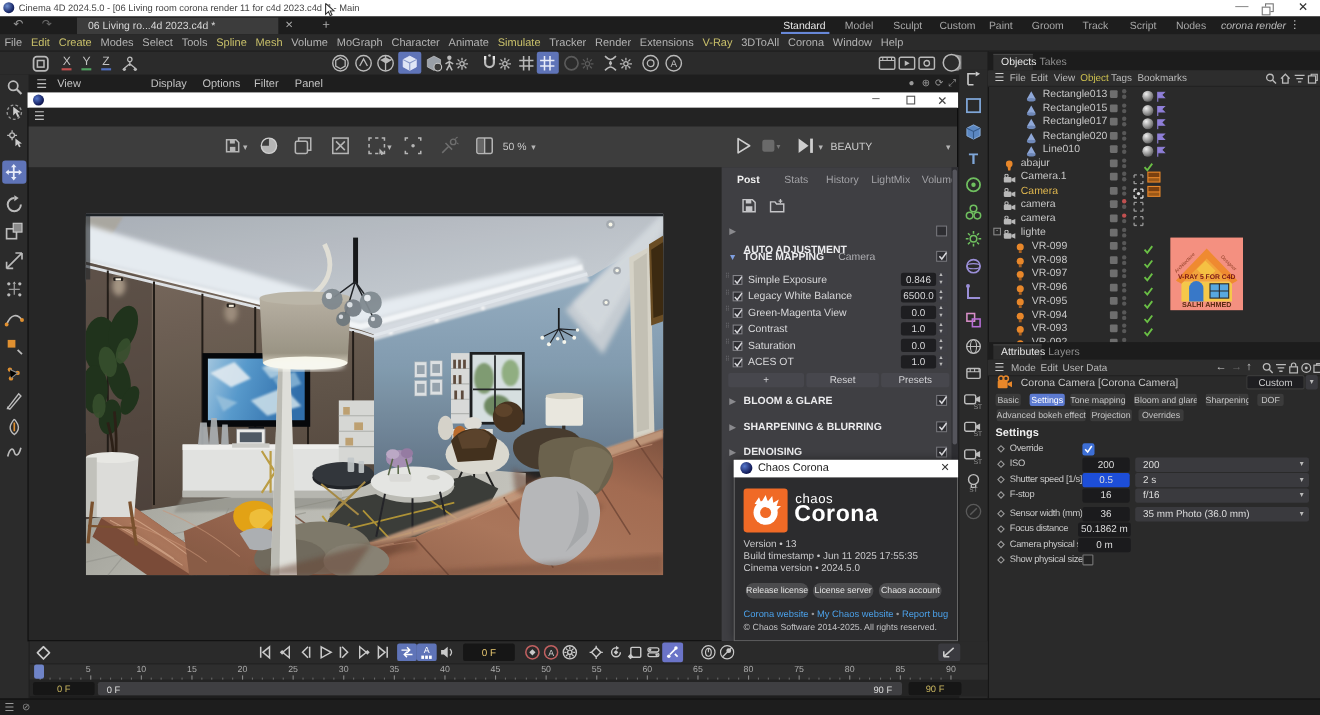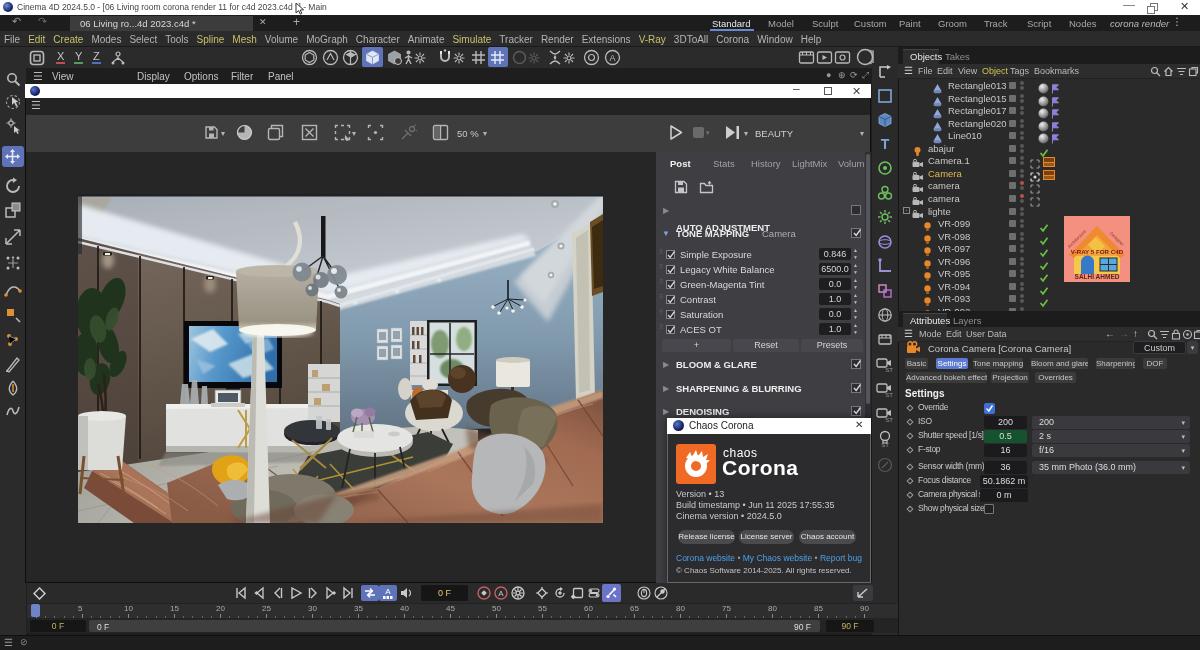--- a/index.html
+++ b/index.html
@@ -715,21 +715,21 @@
       </svg>
       <div class="abs tx" style="left:680px;top:264px;font-size:9.5px;color:#d8d8da;">Legacy White Balance</div>
       <div class="abs" style="left:819px;top:263px;width:32px;height:12px;background:#1e1e21;border-radius:2px;font-size:9px;color:#d8d8da;text-align:center;line-height:12px;">6500.0</div>
       <div class="abs" style="left:852px;top:263px;width:9px;height:12px;background:#3f3f45;border-radius:1px;"></div>
       <div class="abs" style="left:853px;top:262px;font-size:5px;color:#bbb;line-height:7px;">▲<br>▼</div>
       <div class="abs" style="left:659px;top:281px;width:3px;height:9px;color:#6a6a6f;font-size:6px;line-height:3px;">⠿</div>
       <div class="abs" style="left:666px;top:280px;width:9px;height:9px;border:1px solid #85858a;background:#2e2e32;"></div>
       <svg class="abs" style="left:666px;top:280px;" width="10" height="10" viewBox="0 0 10 10">
         <path d="M2 5 L4.2 7.5 L8.5 1.5" fill="none" stroke="#d8d8dc" stroke-width="1.3"></path>
       </svg>
-      <div class="abs tx" style="left:680px;top:279px;font-size:9.5px;color:#d8d8da;">Green-Magenta Tint</div>
+      <div class="abs tx" style="left:680px;top:279px;font-size:9.5px;color:#d8d8da;">Green-Magenta View</div>
       <div class="abs" style="left:819px;top:278px;width:32px;height:12px;background:#1e1e21;border-radius:2px;font-size:9px;color:#d8d8da;text-align:center;line-height:12px;">0.0</div>
       <div class="abs" style="left:852px;top:278px;width:9px;height:12px;background:#3f3f45;border-radius:1px;"></div>
       <div class="abs" style="left:853px;top:277px;font-size:5px;color:#bbb;line-height:7px;">▲<br>▼</div>
       <div class="abs" style="left:659px;top:296px;width:3px;height:9px;color:#6a6a6f;font-size:6px;line-height:3px;">⠿</div>
       <div class="abs" style="left:666px;top:295px;width:9px;height:9px;border:1px solid #85858a;background:#2e2e32;"></div>
       <svg class="abs" style="left:666px;top:295px;" width="10" height="10" viewBox="0 0 10 10">
         <path d="M2 5 L4.2 7.5 L8.5 1.5" fill="none" stroke="#d8d8dc" stroke-width="1.3"></path>
       </svg>
       <div class="abs tx" style="left:680px;top:294px;font-size:9.5px;color:#d8d8da;">Contrast</div>
       <div class="abs" style="left:819px;top:293px;width:32px;height:12px;background:#1e1e21;border-radius:2px;font-size:9px;color:#d8d8da;text-align:center;line-height:12px;">1.0</div>
@@ -1220,21 +1220,21 @@
         <svg class="abs" style="left:906px;top:418px;" width="8" height="8" viewBox="0 0 8 8">
           <rect x="2" y="2" width="4" height="4" fill="none" stroke="#9a9a9a" stroke-width="1" transform="rotate(45 4 4)"></rect>
         </svg>
         <div class="abs tx" style="left:918px;top:416px;font-size:8.5px;letter-spacing:-0.3px;color:#c9c9c9;">ISO</div>
         <div class="abs" style="left:984px;top:416px;width:43px;height:13px;background:#1b1b1d;border-radius:2px;font-size:9px;color:#ddd;text-align:center;line-height:13px;">200</div>
         <div class="abs" style="left:1032px;top:416px;width:158px;height:13px;background:#3a3a3e;border-radius:2px;font-size:9px;color:#ddd;line-height:13px;padding-left:7px;">200<span style="position:absolute;right:5px;font-size:7px;color:#bbb;">▾</span></div>
         <svg class="abs" style="left:906px;top:432px;" width="8" height="8" viewBox="0 0 8 8">
           <rect x="2" y="2" width="4" height="4" fill="none" stroke="#9a9a9a" stroke-width="1" transform="rotate(45 4 4)"></rect>
         </svg>
         <div class="abs tx" style="left:918px;top:430px;font-size:8.5px;letter-spacing:-0.3px;color:#c9c9c9;">Shutter speed [1/s]</div>
-        <div class="abs" style="left:984px;top:430px;width:43px;height:13px;background:#14532d;border-radius:2px;font-size:9px;color:#ddd;text-align:center;line-height:13px;">0.5</div>
+        <div class="abs" style="left:984px;top:430px;width:43px;height:13px;background:#1d4ed8;border-radius:2px;font-size:9px;color:#ddd;text-align:center;line-height:13px;">0.5</div>
         <div class="abs" style="left:1032px;top:430px;width:158px;height:13px;background:#3a3a3e;border-radius:2px;font-size:9px;color:#ddd;line-height:13px;padding-left:7px;">2 s<span style="position:absolute;right:5px;font-size:7px;color:#bbb;">▾</span></div>
         <svg class="abs" style="left:906px;top:446px;" width="8" height="8" viewBox="0 0 8 8">
           <rect x="2" y="2" width="4" height="4" fill="none" stroke="#9a9a9a" stroke-width="1" transform="rotate(45 4 4)"></rect>
         </svg>
         <div class="abs tx" style="left:918px;top:444px;font-size:8.5px;letter-spacing:-0.3px;color:#c9c9c9;">F-stop</div>
         <div class="abs" style="left:984px;top:444px;width:43px;height:13px;background:#1b1b1d;border-radius:2px;font-size:9px;color:#ddd;text-align:center;line-height:13px;">16</div>
         <div class="abs" style="left:1032px;top:444px;width:158px;height:13px;background:#3a3a3e;border-radius:2px;font-size:9px;color:#ddd;line-height:13px;padding-left:7px;">f/16<span style="position:absolute;right:5px;font-size:7px;color:#bbb;">▾</span></div>
         <svg class="abs" style="left:906px;top:463px;" width="8" height="8" viewBox="0 0 8 8">
           <rect x="2" y="2" width="4" height="4" fill="none" stroke="#9a9a9a" stroke-width="1" transform="rotate(45 4 4)"></rect>
         </svg>

